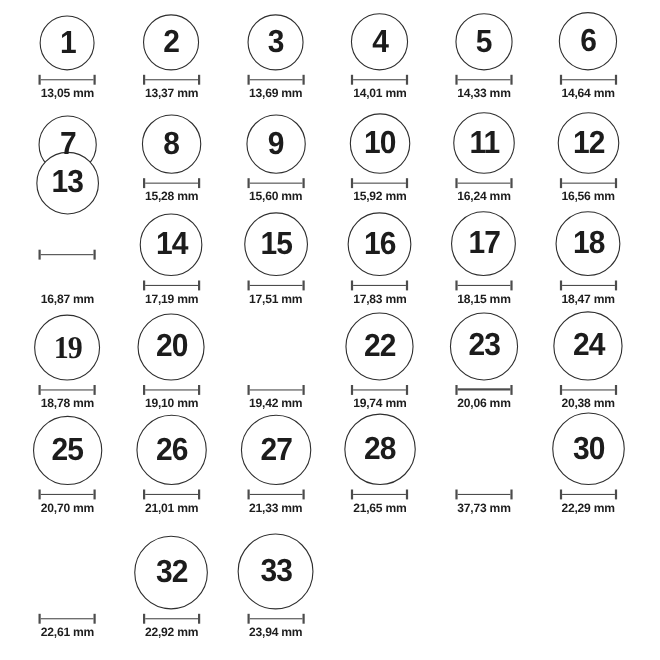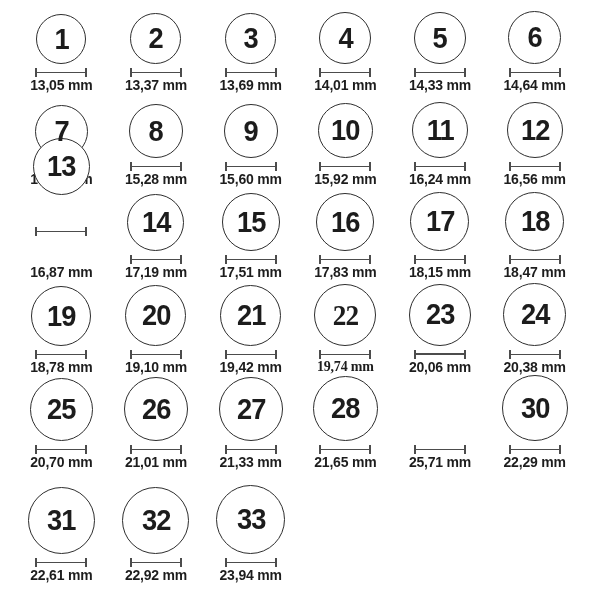--- a/index.html
+++ b/index.html
@@ -55,21 +55,21 @@
     box-sizing: border-box;
     flex: 0 0 auto;
   }
   .measure-bar {
     flex: 1;
     height: 1.6px;
     background: #4c4c4c;
   }
   .mm {
     font-weight: 700;
-    font-size: 14px;
+    font-size: 11px;
     line-height: 14px;
     color: #1d1d1d;
     letter-spacing: -0.2px;
     white-space: nowrap;
   }
 </style>
 </head>
 <body>
 
 <div id="chart" class="grid">
@@ -229,47 +229,44 @@
     <div class="cell" style="padding-bottom: 4px;">
     <div class="circle" style="width: 59px; height: 59px;">
       <span class="num">18</span>
     </div>
     <div class="measure">
       <span class="measure-bar"></span>
     </div>
     <div class="mm">18,47 mm</div>
   </div>
     <div class="cell" style="padding-bottom: 4px;">
-    <div class="circle" style="width: 60px; height: 60px;">
+    <div class="circle" style="width: 60px; height: 60px; font-family: Liberation Serif, serif;">
       <span class="num">19</span>
     </div>
     <div class="measure">
       <span class="measure-bar"></span>
     </div>
     <div class="mm">18,78 mm</div>
   </div>
     <div class="cell" style="padding-bottom: 4px;">
     <div class="circle" style="width: 61px; height: 61px;">
       <span class="num">20</span>
     </div>
     <div class="measure">
       <span class="measure-bar"></span>
     </div>
     <div class="mm">19,10 mm</div>
   </div>
     <div class="cell" style="padding-bottom: 4px;">
-    <div class="circle" style="width: 61px; height: 61px;">
-      <span class="num">21</span>
-    </div>
     <div class="measure">
       <span class="measure-bar"></span>
     </div>
     <div class="mm">19,42 mm</div>
   </div>
-    <div class="cell" style="padding-bottom: 4px; font-family: Liberation Serif, serif;">
+    <div class="cell" style="padding-bottom: 4px;">
     <div class="circle" style="width: 62px; height: 62px;">
       <span class="num">22</span>
     </div>
     <div class="measure">
       <span class="measure-bar"></span>
     </div>
     <div class="mm">19,74 mm</div>
   </div>
     <div class="cell" style="padding-bottom: 4px; justify-content: center;">
     <div class="circle" style="width: 62px; height: 62px;">
@@ -322,35 +319,32 @@
     </div>
     <div class="measure">
       <span class="measure-bar"></span>
     </div>
     <div class="mm">21,65 mm</div>
   </div>
     <div class="cell" style="padding-bottom: 4px;">
     <div class="measure">
       <span class="measure-bar"></span>
     </div>
-    <div class="mm">25,71 mm</div>
+    <div class="mm">37,73 mm</div>
   </div>
     <div class="cell" style="padding-bottom: 4px;">
     <div class="circle" style="width: 66px; height: 66px;">
       <span class="num">30</span>
     </div>
     <div class="measure">
       <span class="measure-bar"></span>
     </div>
     <div class="mm">22,29 mm</div>
   </div>
     <div class="cell" style="padding-bottom: 18px;">
-    <div class="circle" style="width: 67px; height: 67px;">
-      <span class="num">31</span>
-    </div>
     <div class="measure">
       <span class="measure-bar"></span>
     </div>
     <div class="mm">22,61 mm</div>
   </div>
     <div class="cell" style="padding-bottom: 18px;">
     <div class="circle" style="width: 67px; height: 67px;">
       <span class="num">32</span>
     </div>
     <div class="measure">

